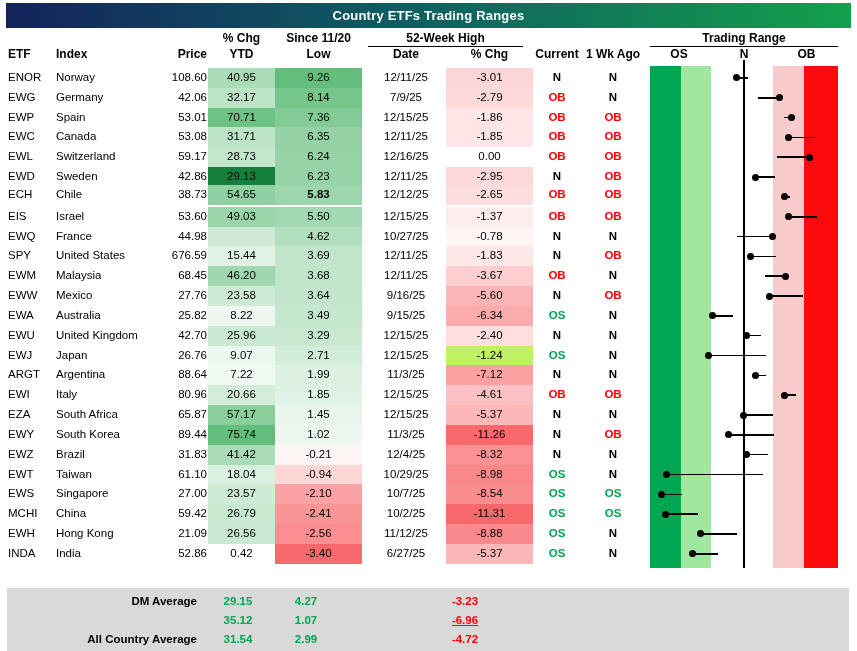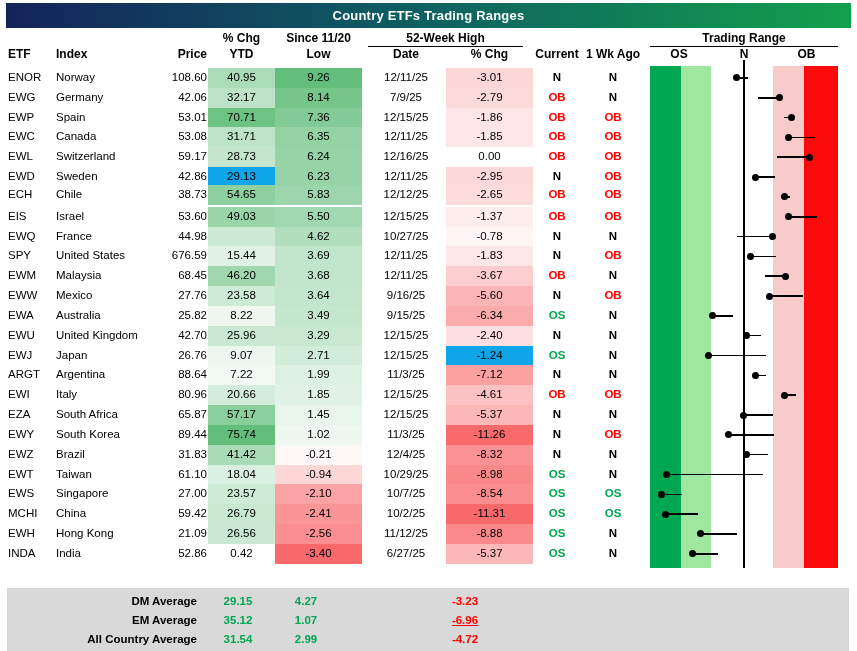--- a/index.html
+++ b/index.html
@@ -189,33 +189,33 @@
         <span class="c c-low" style="background: rgb(150, 211, 166);">6.24</span>
         <span class="c c-date">12/16/25</span>
         <span class="c c-chg" style="background: rgb(255, 255, 255);">0.00</span>
         <span class="c c-cur" style="color: rgb(255, 0, 0); font-weight: bold;">OB</span>
         <span class="c c-wk" style="color: rgb(255, 0, 0); font-weight: bold;">OB</span>
       </div>
       <div class="trow" style="top: 167.15px;">
         <span class="c c-etf">EWD</span>
         <span class="c c-index">Sweden</span>
         <span class="c c-price">42.86</span>
-        <span class="c c-ytd" style="background: #0ea5e9;">29.13</span>
+        <span class="c c-ytd" style="background: #15803d;">29.13</span>
         <span class="c c-low" style="background: rgb(150, 211, 166);">6.23</span>
         <span class="c c-date">12/11/25</span>
         <span class="c c-chg" style="background: rgb(253, 216, 216);">-2.95</span>
         <span class="c c-cur" style="color: rgb(0, 0, 0); font-weight: bold;">N</span>
         <span class="c c-wk" style="color: rgb(255, 0, 0); font-weight: bold;">OB</span>
       </div>
       <div class="trow" style="top: 172px; margin-top: 13px;">
         <span class="c c-etf">ECH</span>
         <span class="c c-index">Chile</span>
         <span class="c c-price">38.73</span>
         <span class="c c-ytd" style="background: rgb(142, 208, 160);">54.65</span>
-        <span class="c c-low" style="background: rgb(157, 214, 172);">5.83</span>
+        <span class="c c-low" style="background: rgb(157, 214, 172); font-weight: bold;">5.83</span>
         <span class="c c-date">12/12/25</span>
         <span class="c c-chg" style="background: rgb(253, 220, 220);">-2.65</span>
         <span class="c c-cur" style="color: rgb(255, 0, 0); font-weight: bold;">OB</span>
         <span class="c c-wk" style="color: rgb(255, 0, 0); font-weight: bold;">OB</span>
       </div>
       <div class="trow" style="top: 206.81px;">
         <span class="c c-etf">EIS</span>
         <span class="c c-index">Israel</span>
         <span class="c c-price">53.60</span>
         <span class="c c-ytd" style="background: rgb(154, 213, 170);">49.03</span>
@@ -291,21 +291,21 @@
         <span class="c c-cur" style="color: rgb(0, 0, 0); font-weight: bold;">N</span>
         <span class="c c-wk" style="color: rgb(0, 0, 0); font-weight: bold;">N</span>
       </div>
       <div class="trow" style="top: 345.62px;">
         <span class="c c-etf">EWJ</span>
         <span class="c c-index">Japan</span>
         <span class="c c-price">26.76</span>
         <span class="c c-ytd" style="background: rgb(236, 247, 239);">9.07</span>
         <span class="c c-low" style="background: rgb(209, 236, 216);">2.71</span>
         <span class="c c-date">12/15/25</span>
-        <span class="c c-chg" style="background: #0ea5e9;">-1.24</span>
+        <span class="c c-chg" style="background: #bef264;">-1.24</span>
         <span class="c c-cur" style="color: rgb(0, 166, 81); font-weight: bold;">OS</span>
         <span class="c c-wk" style="color: rgb(0, 0, 0); font-weight: bold;">N</span>
       </div>
       <div class="trow" style="top: 365.45px;">
         <span class="c c-etf">ARGT</span>
         <span class="c c-index">Argentina</span>
         <span class="c c-price">88.64</span>
         <span class="c c-ytd" style="background: rgb(240, 249, 242);">7.22</span>
         <span class="c c-low" style="background: rgb(221, 241, 227);">1.99</span>
         <span class="c c-date">11/3/25</span>
@@ -415,21 +415,20 @@
     </div>
 
   <div class="avgbox" id="avgbox" style="background: rgb(217, 217, 217);">
     <div class="arow ar0">
       <span class="a-label">DM Average</span>
       <span class="a-ytd a-pos" style="color: rgb(0, 166, 81);">29.15</span>
       <span class="a-low a-pos" style="color: rgb(0, 166, 81);">4.27</span>
       <span class="a-chg a-neg" style="color: rgb(255, 0, 0);">-3.23</span>
     </div>
     <div class="arow ar1">
-      <span class="a-label">EM Average</span>
       <span class="a-ytd a-pos" style="color: rgb(0, 166, 81);">35.12</span>
       <span class="a-low a-pos" style="color: rgb(0, 166, 81);">1.07</span>
       <span class="a-chg a-neg" style="color: rgb(255, 0, 0); text-decoration: underline;">-6.96</span>
     </div>
     <div class="arow ar2">
       <span class="a-label">All Country Average</span>
       <span class="a-ytd a-pos" style="color: rgb(0, 166, 81);">31.54</span>
       <span class="a-low a-pos" style="color: rgb(0, 166, 81);">2.99</span>
       <span class="a-chg a-neg" style="color: rgb(255, 0, 0);">-4.72</span>
     </div>

